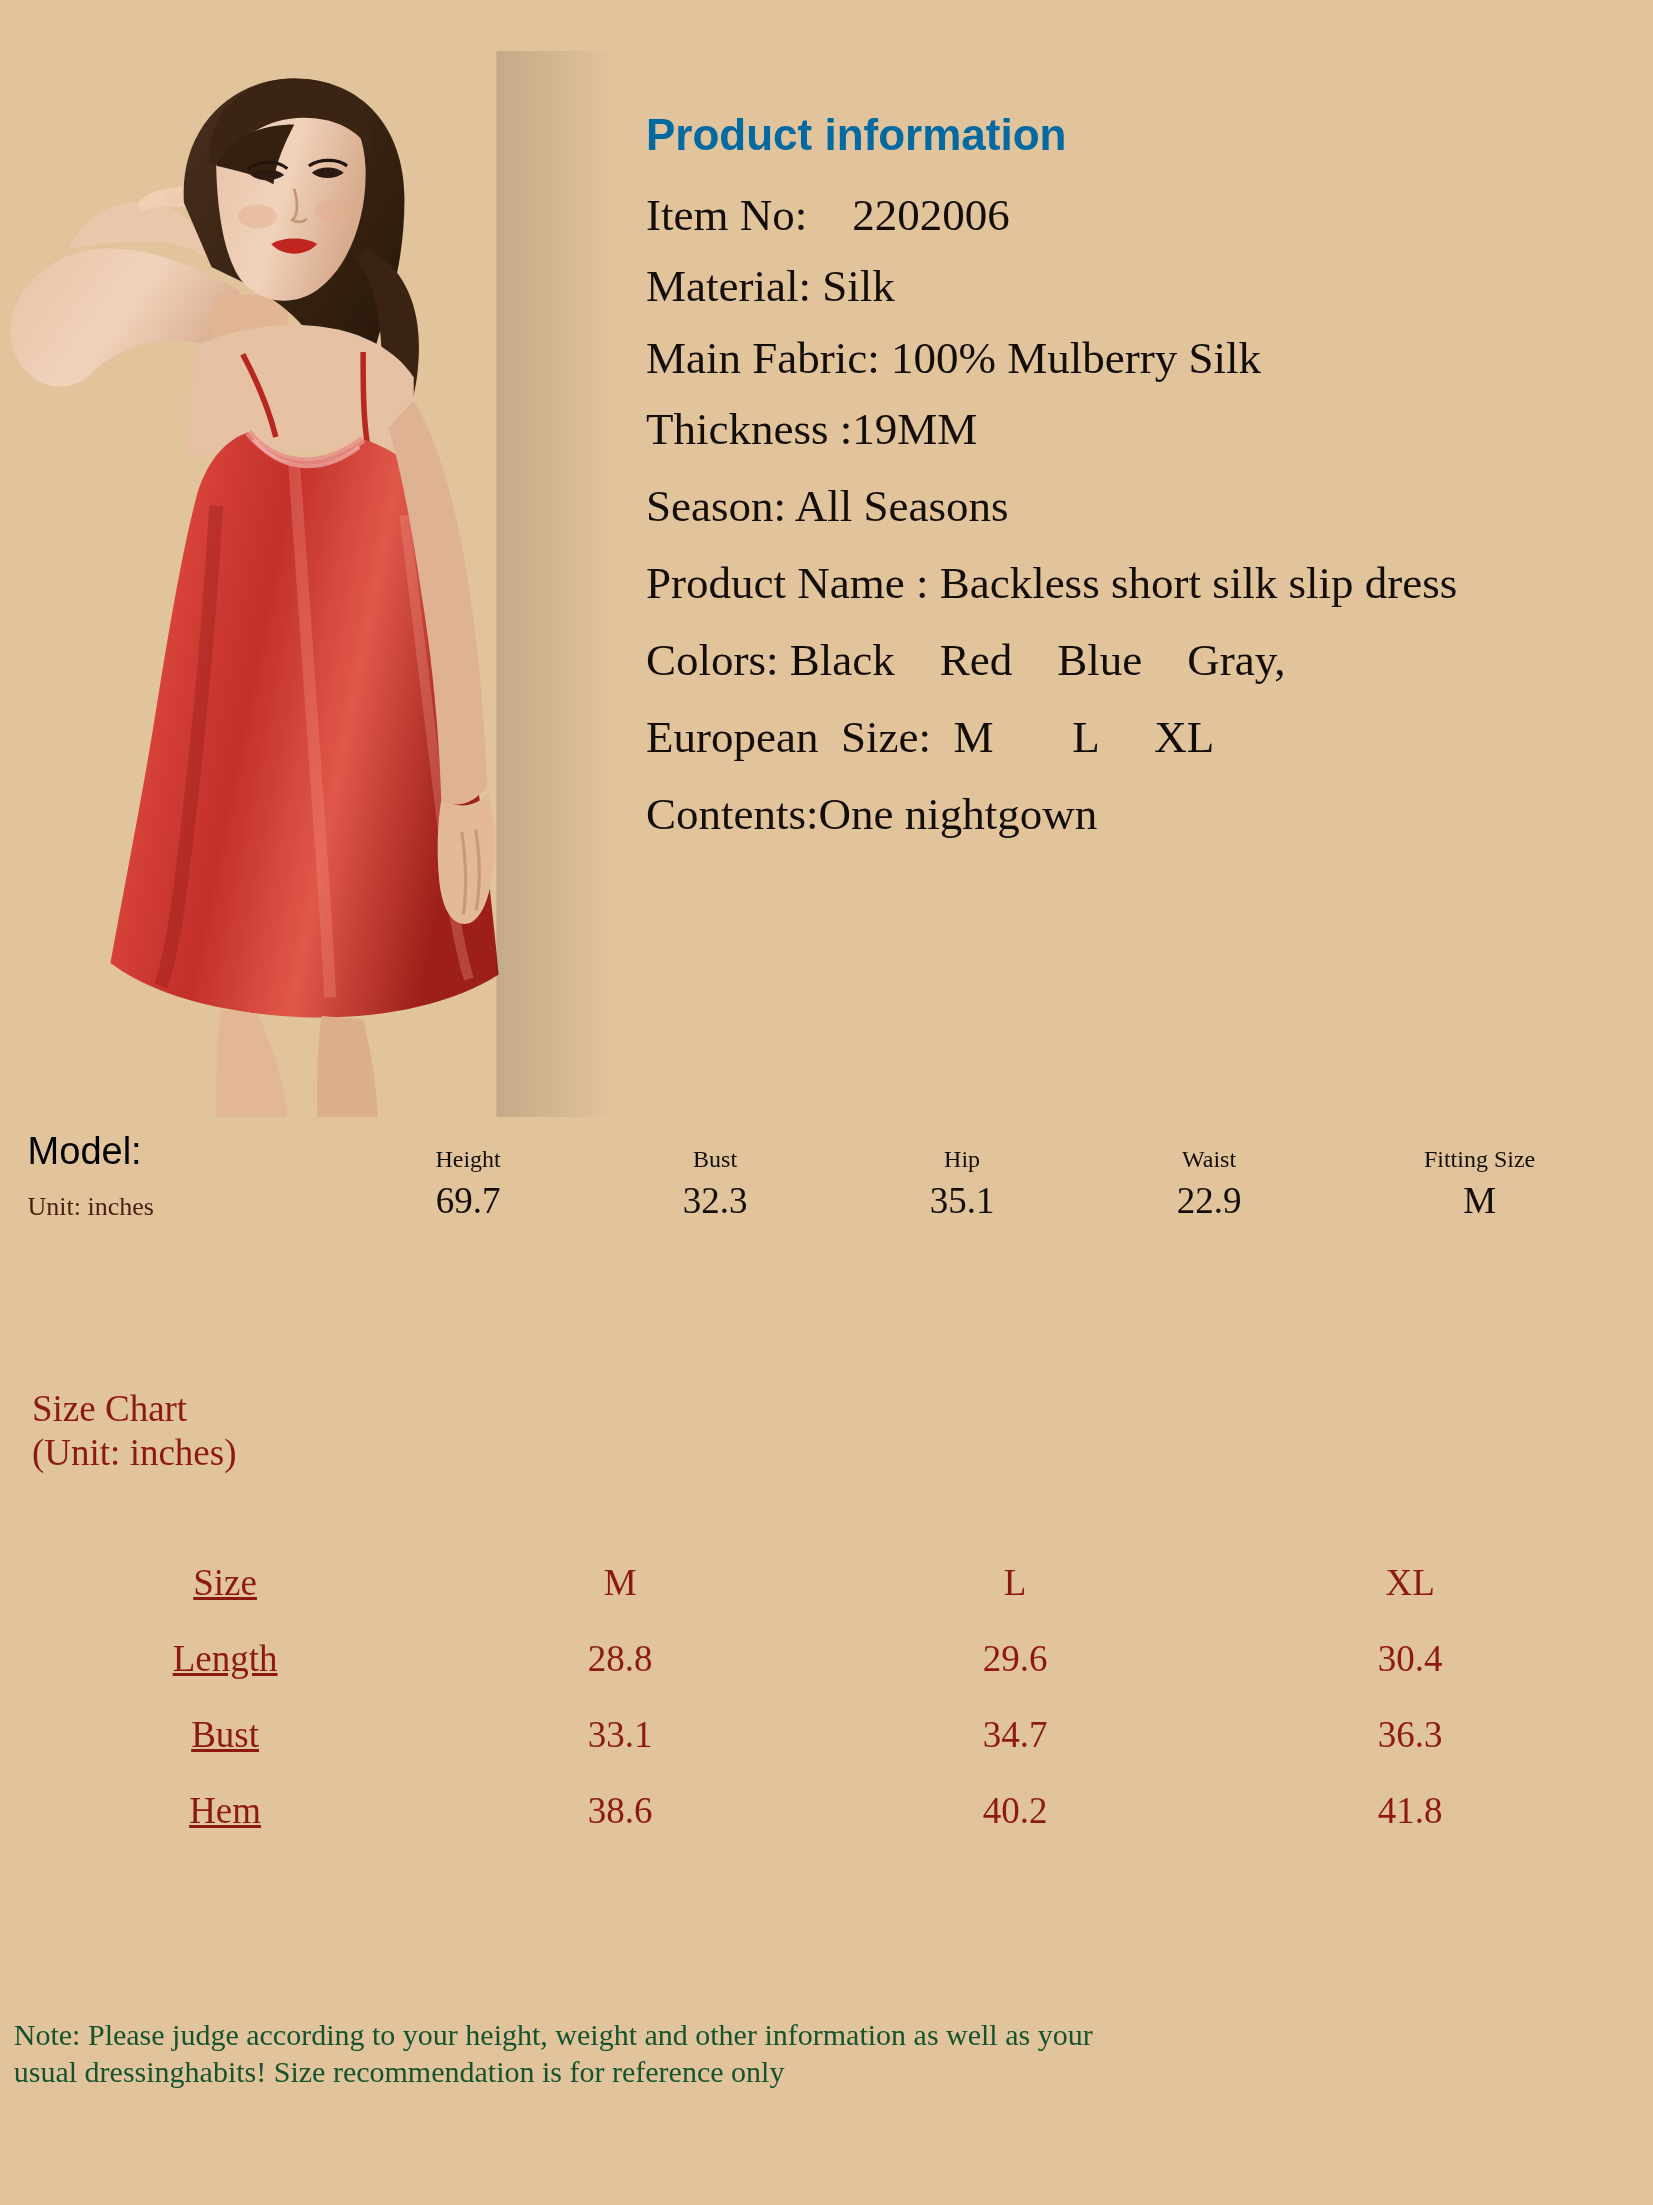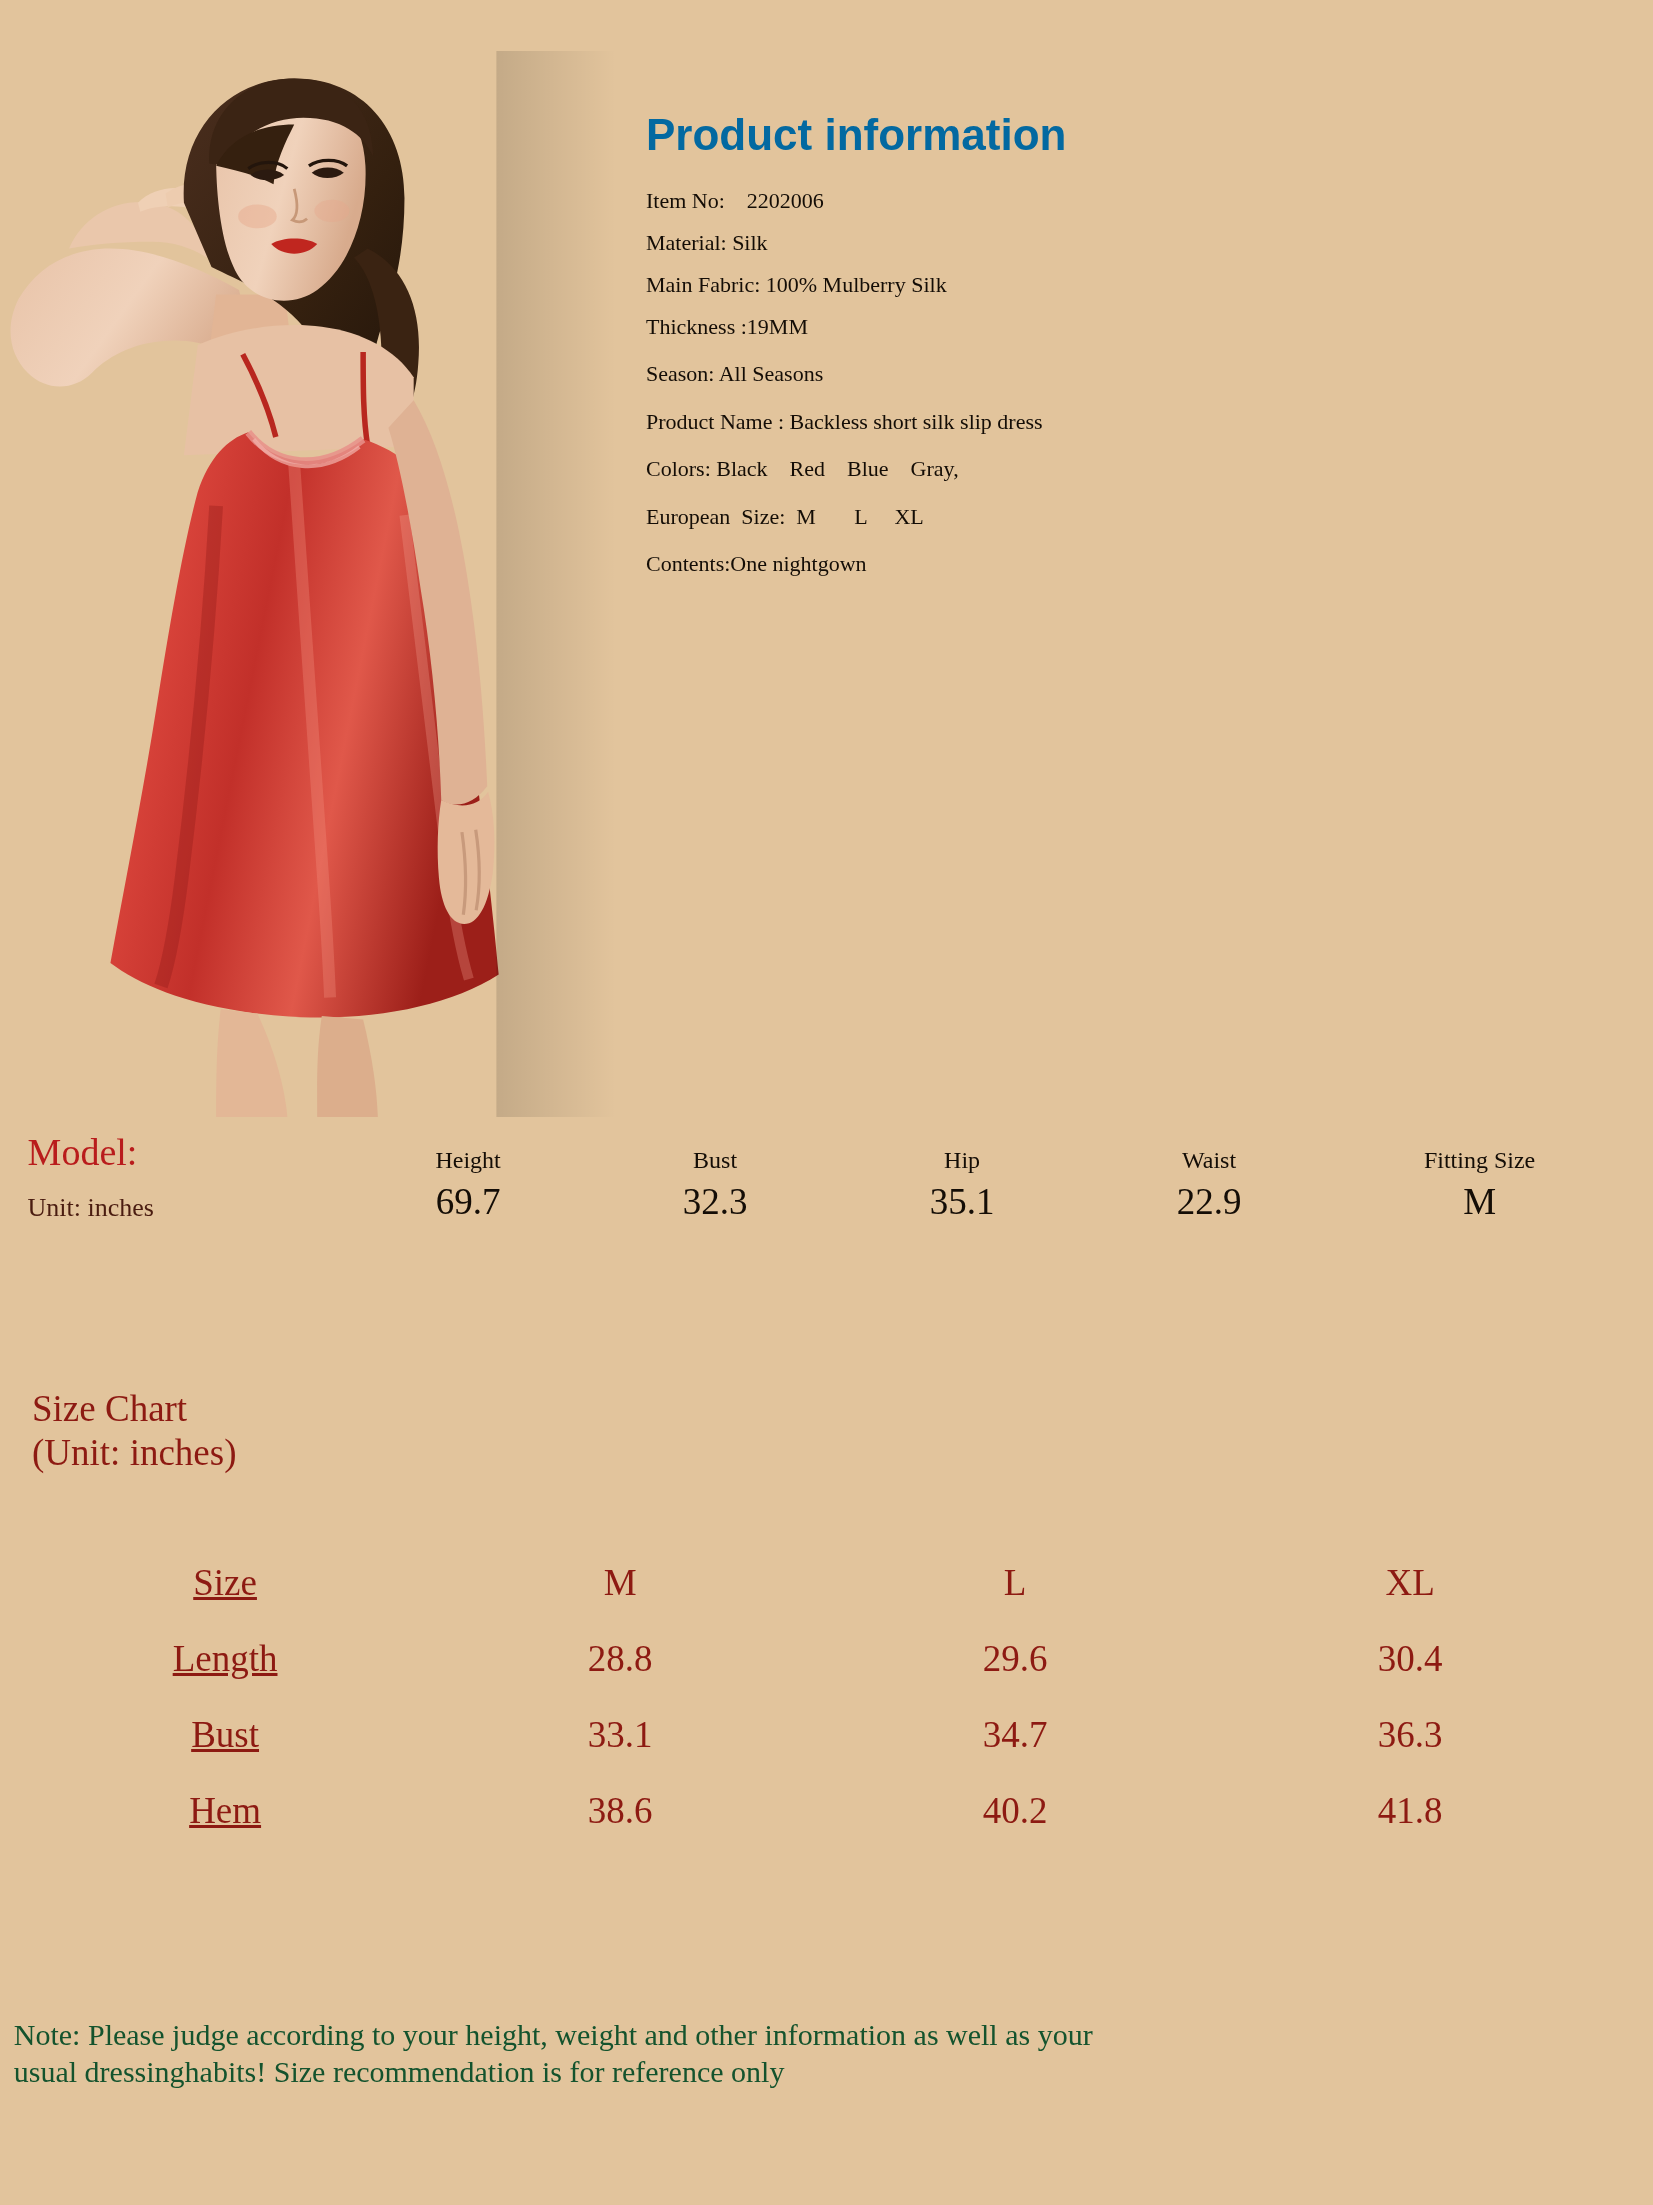--- a/index.html
+++ b/index.html
@@ -47,21 +47,21 @@
   }
   .info-title {
     font-size: 44px;
     font-weight: bold;
     letter-spacing: 0px;
     margin: 0 0 27px 0;
     color: #0369a1;
     font-family: Liberation Sans, sans-serif;
   }
   .info-line {
-    font-size: 22px;
+    font-size: 45px;
     line-height: 1.28;
     margin-bottom: 13.8px;
     color: #140d06;
     white-space: pre;
     font-family: "Liberation Serif", serif;
   }
   .info-line.spaced { margin-bottom: 19.3px; }
 
   
   .model-table {
@@ -74,22 +74,22 @@
     display: flex;
     align-items: flex-end;
   }
   .model-row + .model-row { margin-top: 5.5px; }
   .mt-label {
     width: 317px;
     flex: 0 0 317px;
   }
   .mt-title {
     font-size: 38px;
-    color: #b91c1c;
-    font-family: Liberation Serif, serif;
+    color: #000000;
+    font-family: Liberation Sans, sans-serif;
   }
   .mt-unit {
     font-size: 26px;
     color: #4a1c10;
     font-family: "Liberation Serif", serif;
   }
   .mt-cell {
     flex: 1 1 0;
     text-align: center;
     font-size: 24px;

